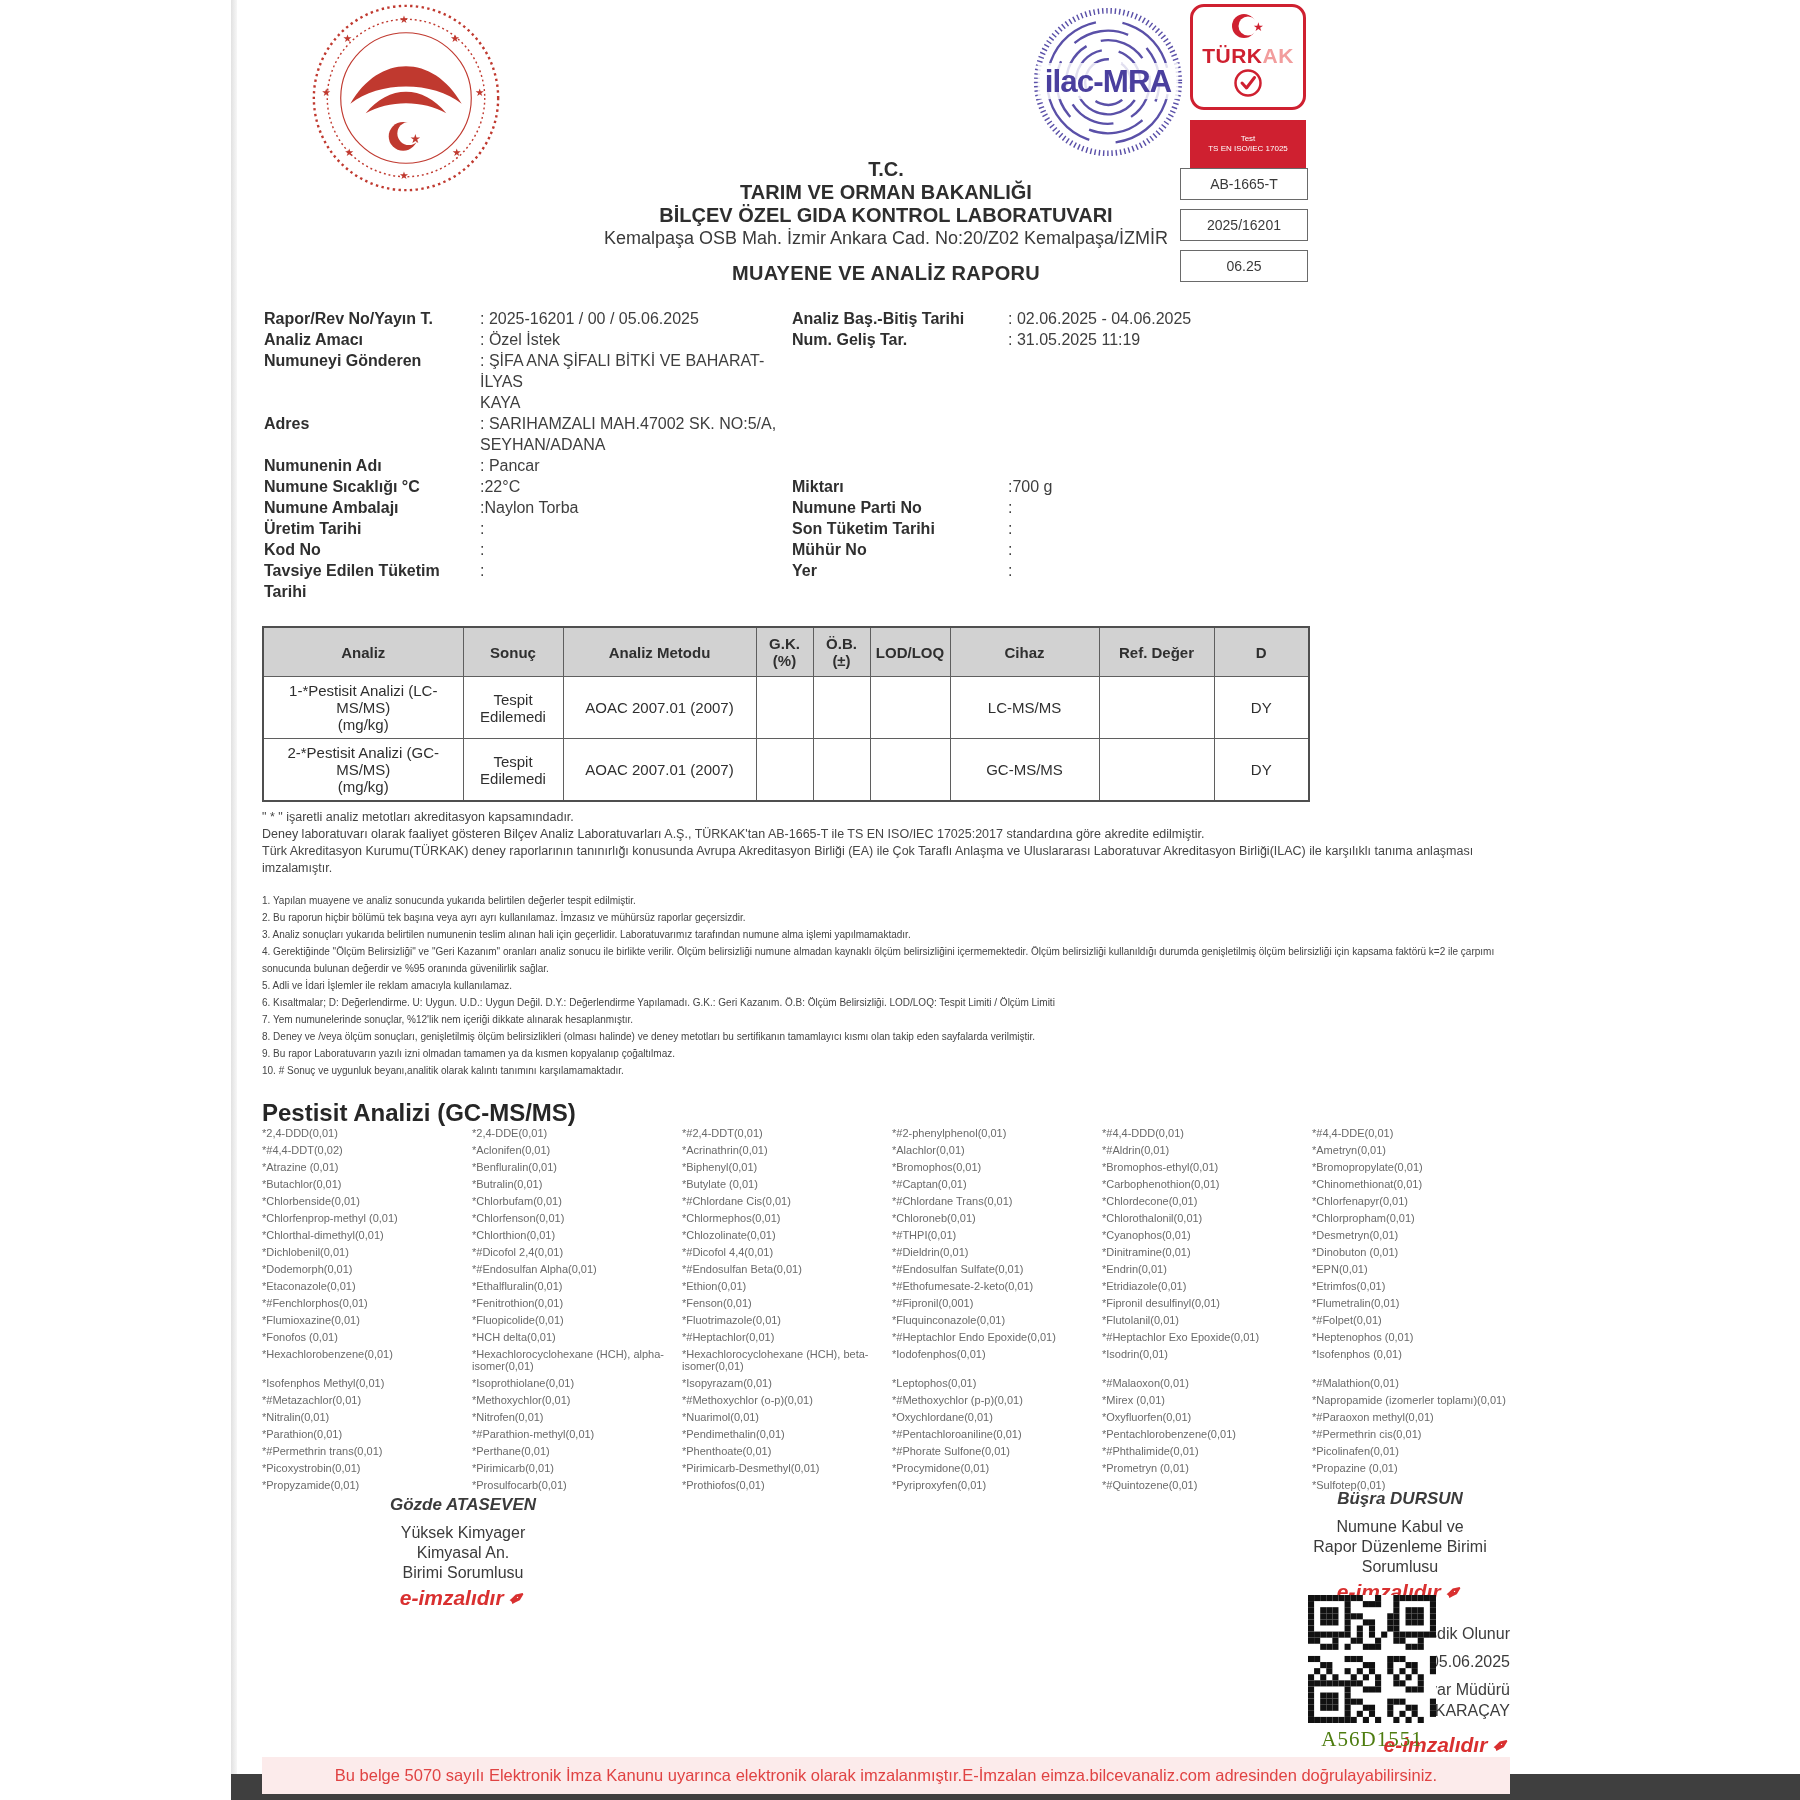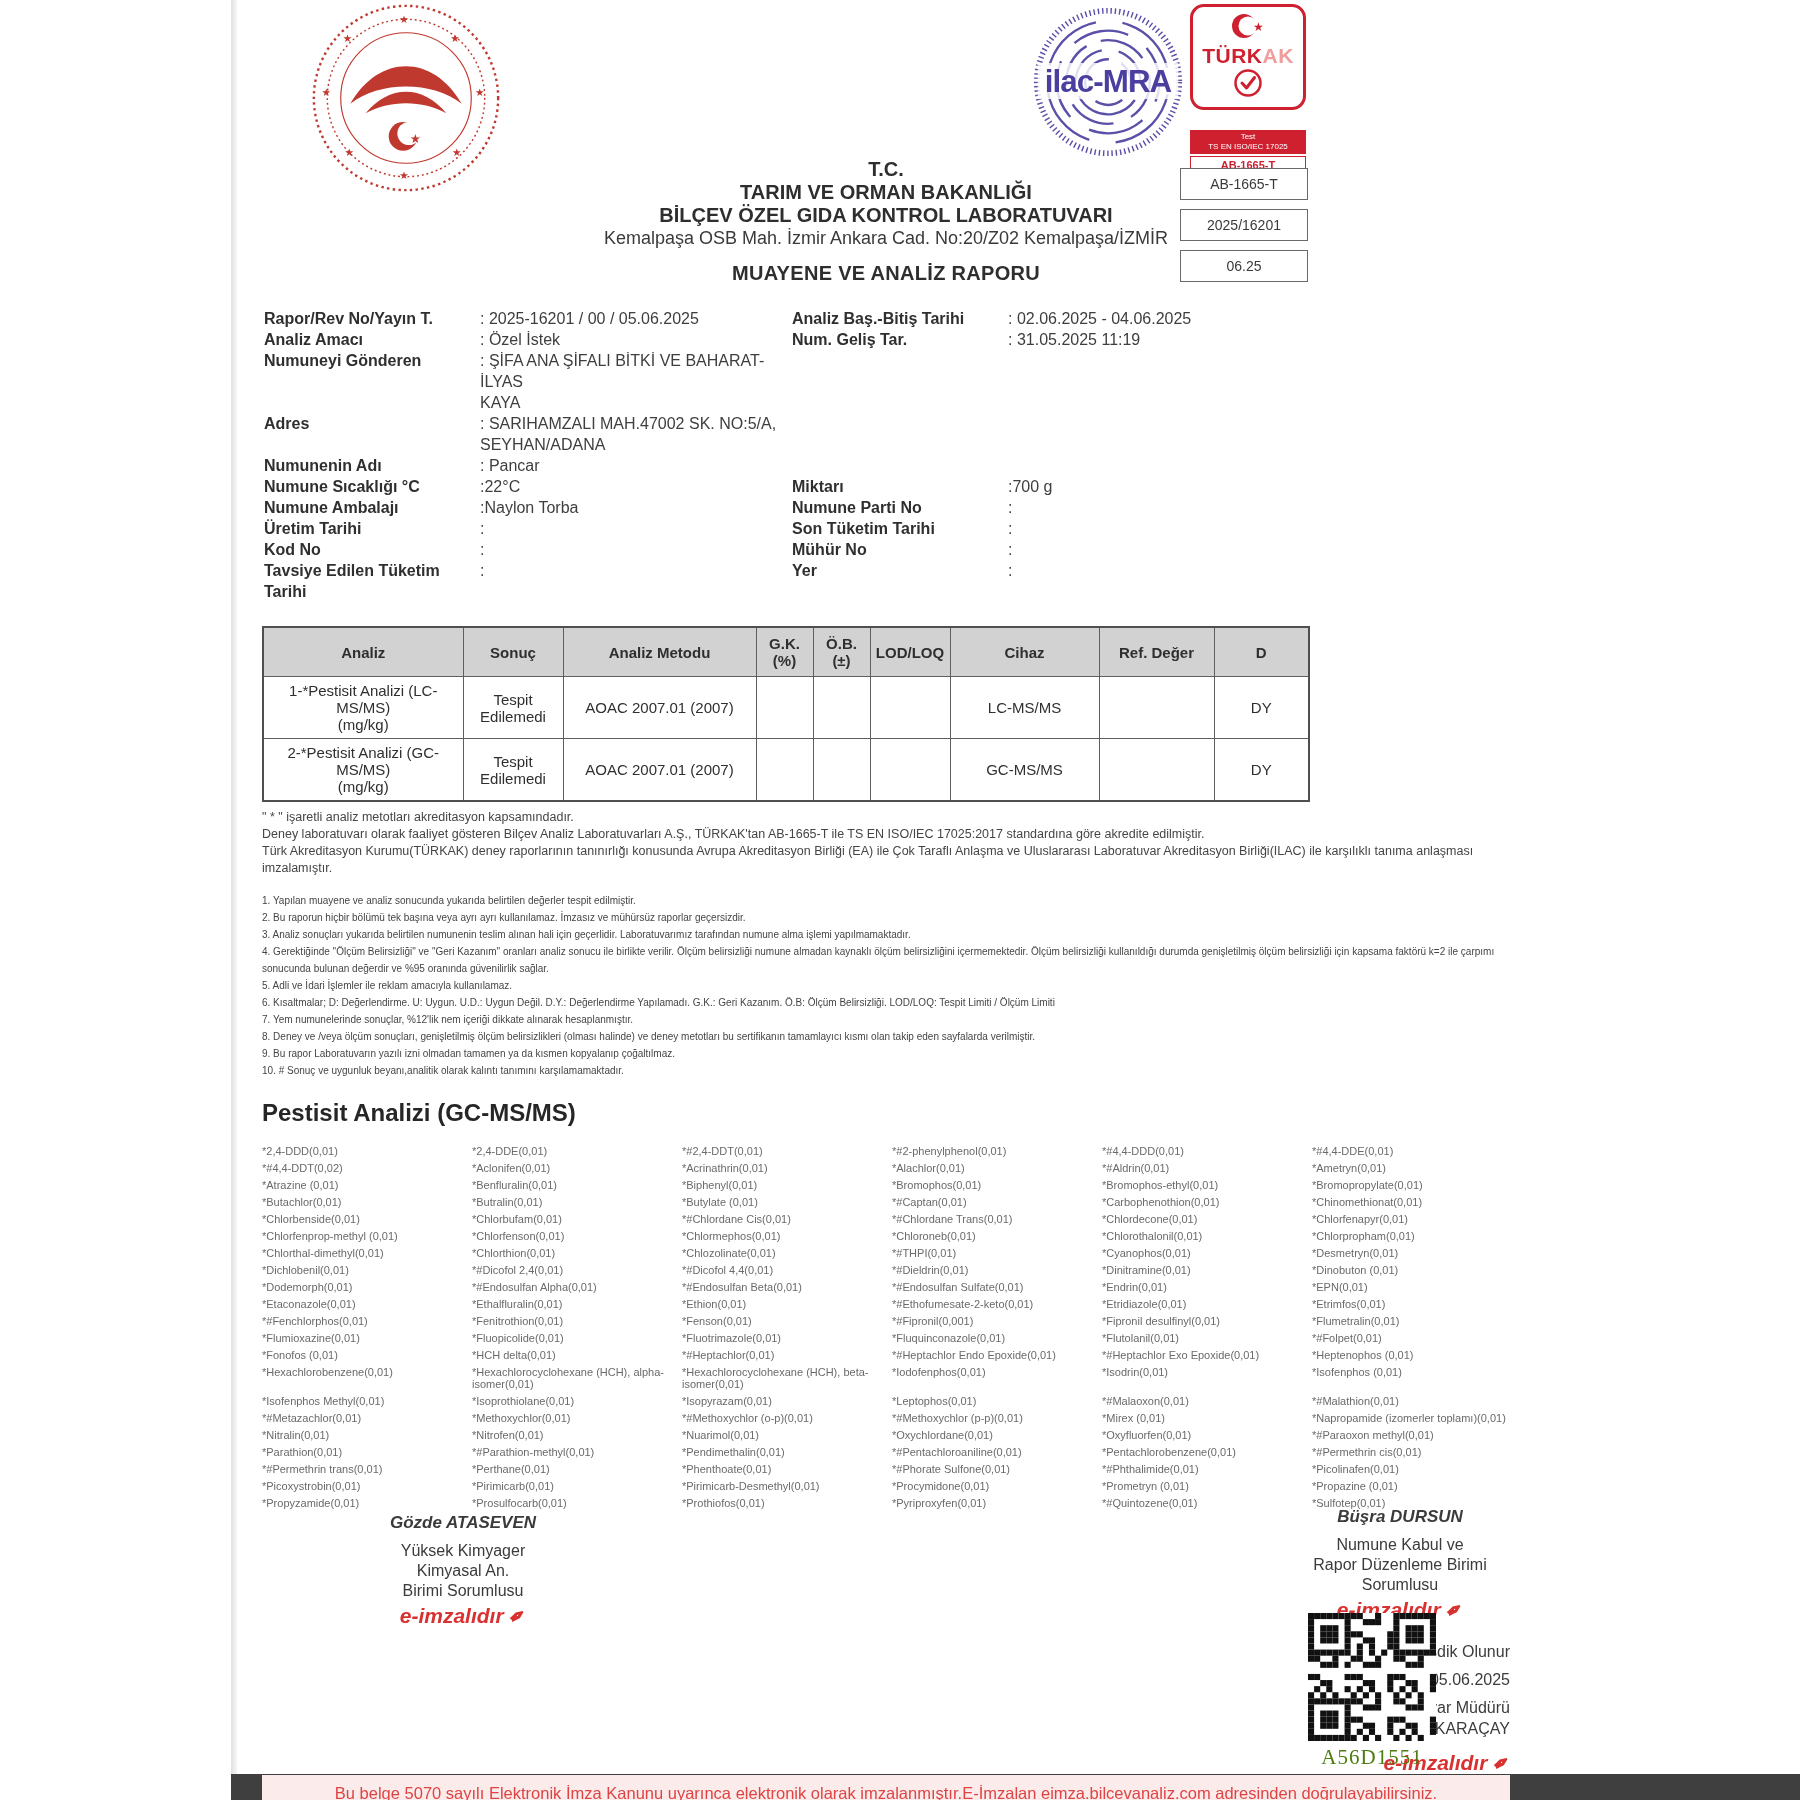--- a/index.html
+++ b/index.html
@@ -13,21 +13,21 @@
   .content{position:absolute;left:262px;top:0;width:1248px;}
 
   
   .header{position:relative;height:300px;}
   .ministry-logo{position:absolute;left:48px;top:2px;width:192px;height:192px;}
   .ilac-stamp{position:absolute;left:770px;top:6px;width:152px;height:152px;}
   .turkak-badge{position:absolute;left:928px;top:4px;width:116px;text-align:center;}
   .tk-box{border:3px solid #cf2030;border-radius:14px;background:#fff;padding:6px 4px 5px;}
   .tk-name{font-weight:bold;font-size:21px;letter-spacing:.5px;margin-top:1px;}
   .tk-turk{color:#cf2030;} .tk-ak{color:#f29d9d;}
-  .tk-redband{background:#cf2030;color:#fff;font-size:8px;line-height:10px;padding:2px 2px;margin-top:20px;}
+  .tk-redband{background:#cf2030;color:#fff;font-size:8px;line-height:10px;padding:14px 2px;margin-top:10px;}
   .tk-abband{border:1px solid #cf2030;color:#cf2030;font-size:11px;padding:2px 0;margin-top:2px;font-weight:bold;}
   .code-stack{position:absolute;left:918px;top:168px;width:128px;}
   .code-cell{border:1px solid #6a6a6a;background:#fff;text-align:center;font-size:14px;color:#3a3a3a;
     padding:7px 0;margin-bottom:9px;}
   .header-text{position:absolute;left:0;width:100%;top:158px;text-align:center;color:#2e2e2e;}
   .ht-line{font-weight:bold;font-size:20px;line-height:23px;}
   .ht-address{font-size:18px;line-height:22px;font-weight:normal;color:#3a3a3a;}
   .report-title{font-weight:bold;font-size:20px;margin-top:13px;letter-spacing:.3px;}
 
   
@@ -43,21 +43,21 @@
   table.results td{height:36px;}
   table.results{border:2px solid #4f4f4f;}
   td.cell-analiz{text-align:left;white-space:pre-line;line-height:17px;}
 
   
   .acc-notes{margin-top:7px;font-size:12.5px;line-height:17px;color:#454545;}
   .num-notes{margin-top:15px;font-size:10px;line-height:17px;color:#454545;}
 
   
   .pest-title{margin-top:20px;font-weight:bold;font-size:24px;color:#262626;}
-  .pest-grid{margin-top:18px;display:grid;grid-template-columns:repeat(6,1fr);
+  .pest-grid{margin-top:0;display:grid;grid-template-columns:repeat(6,1fr);
     column-gap:12px;row-gap:5px;font-size:11px;line-height:12px;color:#6a6a6a;}
   .pest-item{white-space:normal;}
 
   
   .bottom-wrap{position:relative;height:392px;margin-top:4px;}
   .sig-block{position:absolute;text-align:center;color:#3b3b3b;}
   .sig-left{left:58px;top:0;width:286px;}
   .sig-right{left:988px;top:-6px;width:300px;}
   .sig-name{font-weight:bold;font-size:17px;margin-bottom:8px;font-style:italic;}
   .sig-line{font-size:16px;line-height:20px;}

